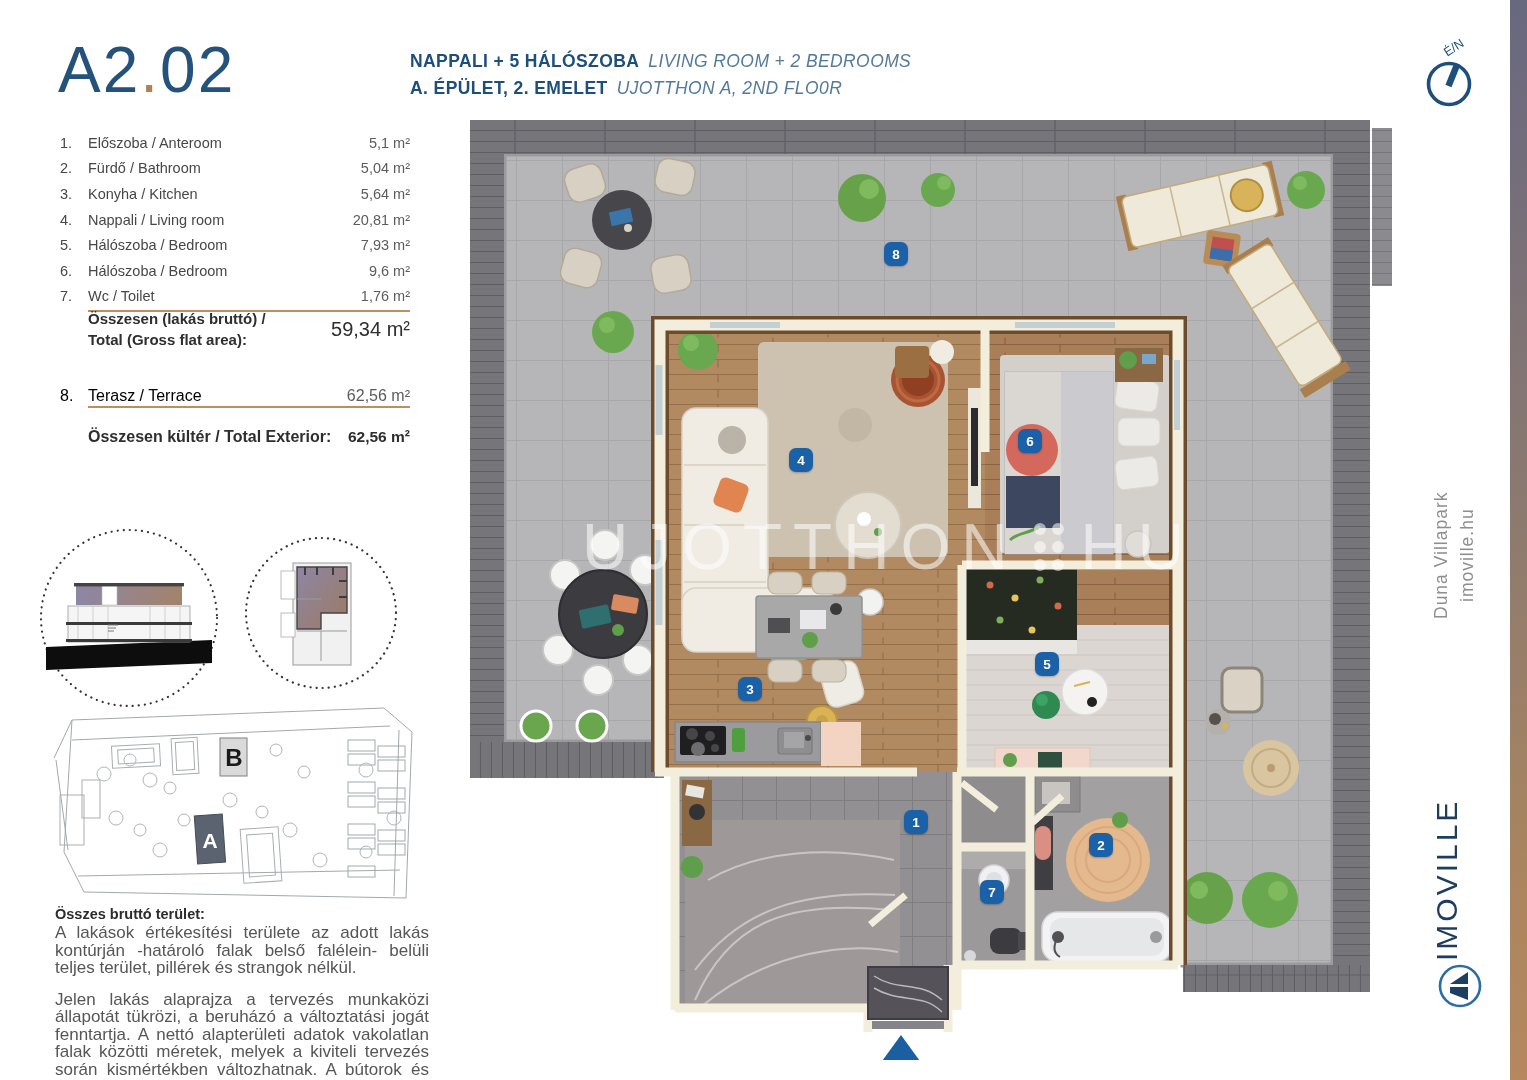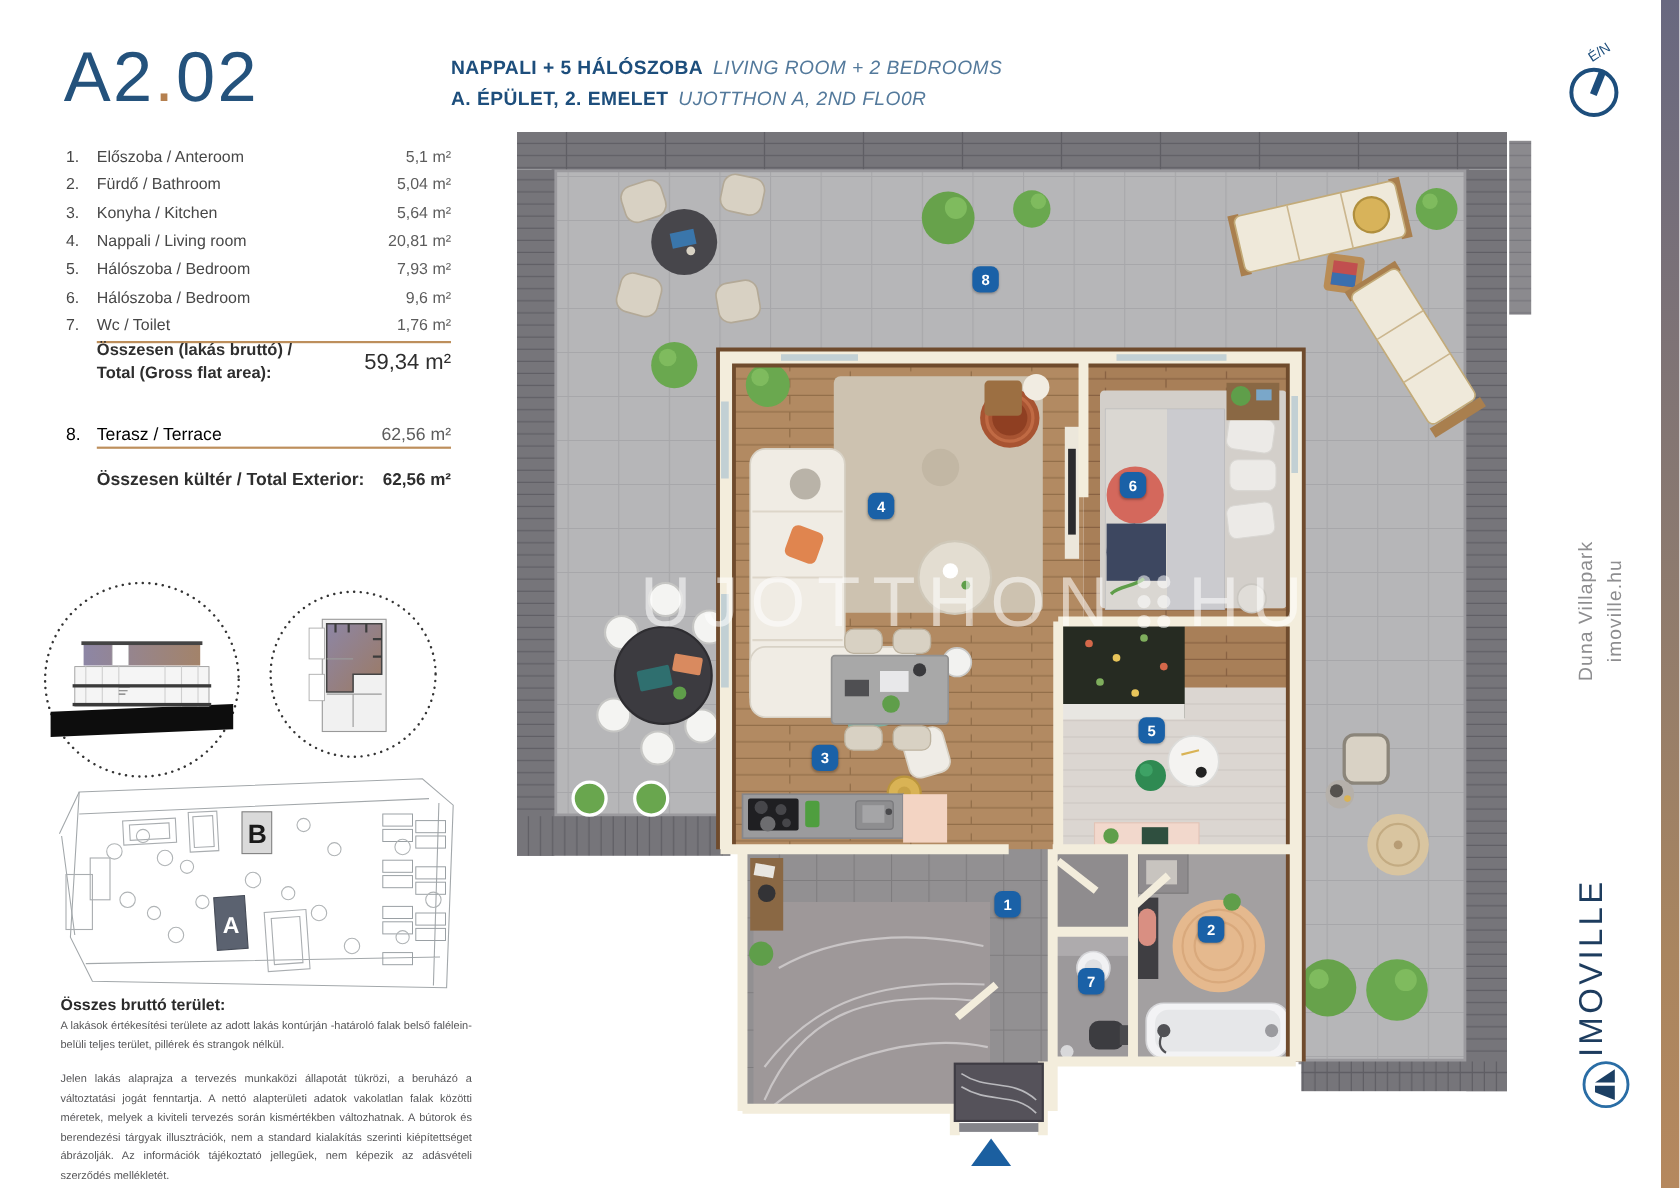--- a/index.html
+++ b/index.html
@@ -38,21 +38,21 @@
   .circ { position:absolute; border-radius:50%; }
   #circ-section { left:38px; top:527px; }
   #circ-unit { left:243px; top:535px; }
 
   
   #siteplan { position:absolute; left:52px; top:700px; }
 
   
   .legal { position:absolute; left:55px; top:906px; width:374px; color:#565658; }
   .legal h4 { font-size:14.5px; color:#2b2b2b; margin-bottom:2px; }
-  .legal p { font-size:10px; line-height:17.5px; text-align:justify; margin-bottom:14px; }
+  .legal p { font-size:17px; line-height:17.5px; text-align:justify; margin-bottom:14px; }
 
   
   #plan { position:absolute; left:470px; top:120px; width:925px; height:940px; }
   #plan svg { position:absolute; left:0; top:0; }
   .mk { position:absolute; width:24px; height:24px; border-radius:7px; background:#1a61a7;
         color:#fff; font-size:13.5px; font-weight:bold; display:flex; align-items:center;
         justify-content:center; box-shadow:0 1px 2px rgba(0,0,0,.25); }
   .wm { position:absolute; left:70px; top:390px; display:flex; align-items:center; gap:16px;
         font-size:64px; font-weight:300; letter-spacing:11px; color:rgba(255,255,255,.55);
         white-space:nowrap; pointer-events:none;margin-left:42px; }

